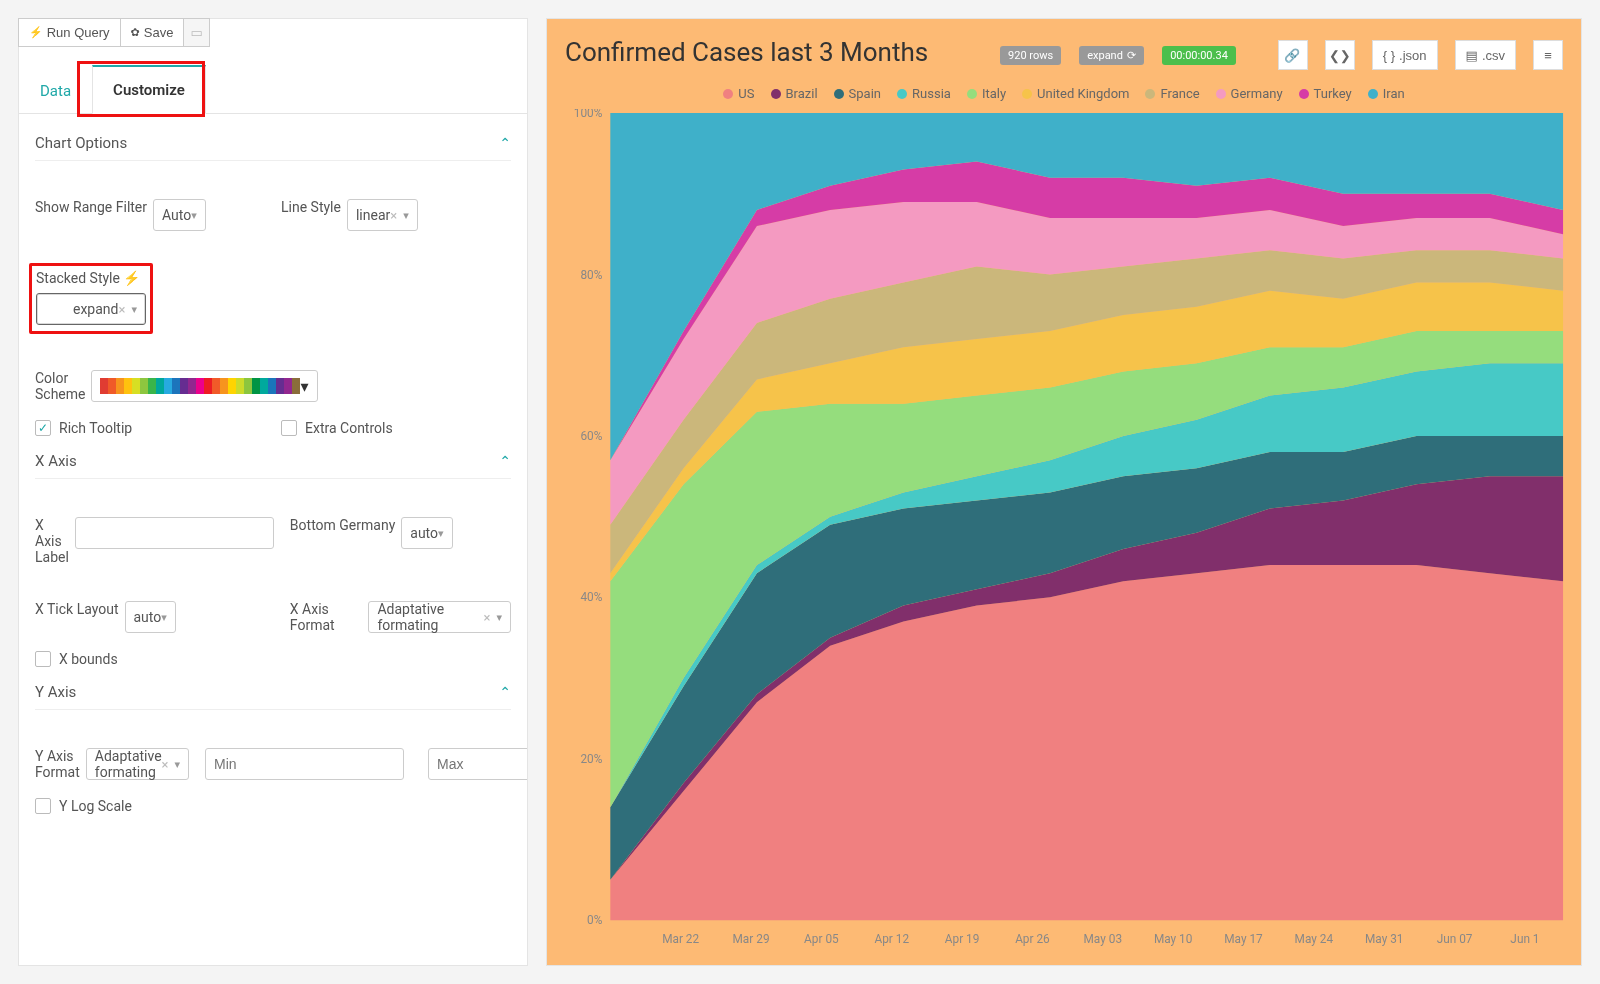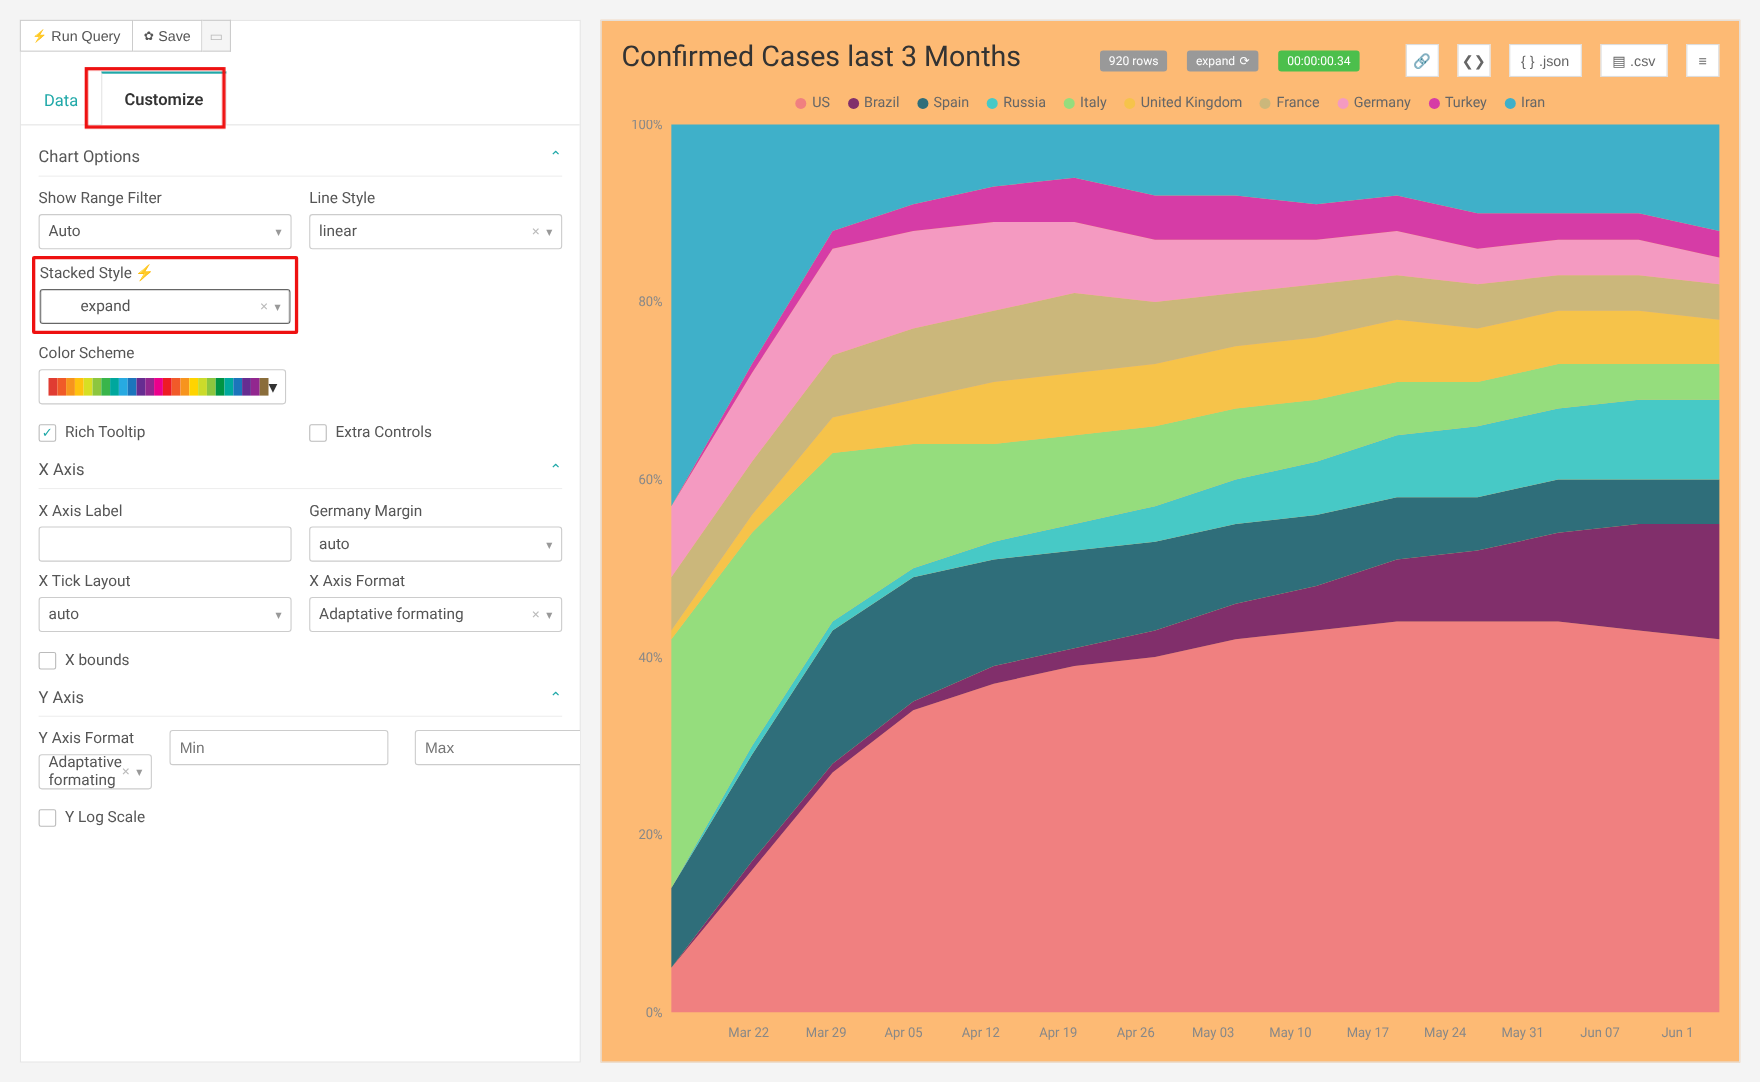--- a/index.html
+++ b/index.html
@@ -16,21 +16,21 @@
   .tabs { display:flex; border-bottom:1px solid #e4e4e4; margin-top:18px; position:relative; align-items:flex-end; }
   .tab { padding:14px 20px; font-size:15px; color:#1fa8a8; cursor:pointer; border:1px solid transparent; border-bottom:none; background:transparent; margin-bottom:-1px; }
   .tab.active { color:#333; font-weight:600; border-color:#e4e4e4; border-top:2px solid #1fa8a8; background:#fff; border-bottom:1px solid #fff; }
   .redbox1 { position:absolute; border:3px solid #e11; pointer-events:none; }
 
   .pbody { padding:10px 16px 20px 16px; overflow:auto; }
   .section-hdr { display:flex; justify-content:space-between; align-items:center; font-size:15px; color:#555; padding:10px 0 8px 0; border-bottom:1px solid #eee; cursor:pointer; }
   .section-hdr .chev { color:#1fa8a8; font-size:14px; }
   .grid2 { display:grid; grid-template-columns: 1fr 1fr; gap:10px 16px; padding:12px 0 6px 0; }
   .grid2.full { grid-template-columns:1fr; }
-  .fld { display:flex; flex-direction:column; gap:6px; }
+  .fld { display:flex; flex-direction:row; gap:6px;margin-top:26px; }
   .fld .lbl { font-size:14px; color:#555; }
   .select, .input { border:1px solid #ccc; border-radius:3px; height:32px; padding:0 8px; font-size:14px; color:#555; background:#fff; display:flex; align-items:center; justify-content:space-between; cursor:pointer; }
   .select .caret { color:#999; font-size:11px; }
   .select .x { color:#bbb; font-size:13px; margin-right:6px; }
   .input { color:#999; }
   .select.hilite { border:1px solid #666; border-radius:3px; box-shadow: inset 0 0 0 1px rgba(0,0,0,.15); }
   .chk { display:flex; align-items:center; gap:8px; font-size:14px; color:#555; }
   .chkbox { width:16px; height:16px; border:1px solid #bbb; border-radius:2px; display:flex; align-items:center; justify-content:center; font-size:12px; color:#1fa8a8; background:#fff; }
   .chkbox.on::after { content:"✓"; }
   .twoinputs { display:flex; gap:24px; }
@@ -177,21 +177,21 @@
       <div class="section-hdr">
         <span>X Axis</span>
         <span class="chev">⌃</span>
       </div>
       <div class="grid2">
         <div class="fld">
           <span class="lbl">X Axis Label</span>
           <input class="input" style="color: rgb(51, 51, 51);" value="">
         </div>
         <div class="fld">
-          <span class="lbl">Germany Margin</span>
+          <span class="lbl">Bottom Germany</span>
           <div class="select">
             <span>auto</span>
             <span class="caret">▾</span>
           </div>
         </div>
         <div class="fld">
           <span class="lbl">X Tick Layout</span>
           <div class="select">
             <span>auto</span>
             <span class="caret">▾</span>

